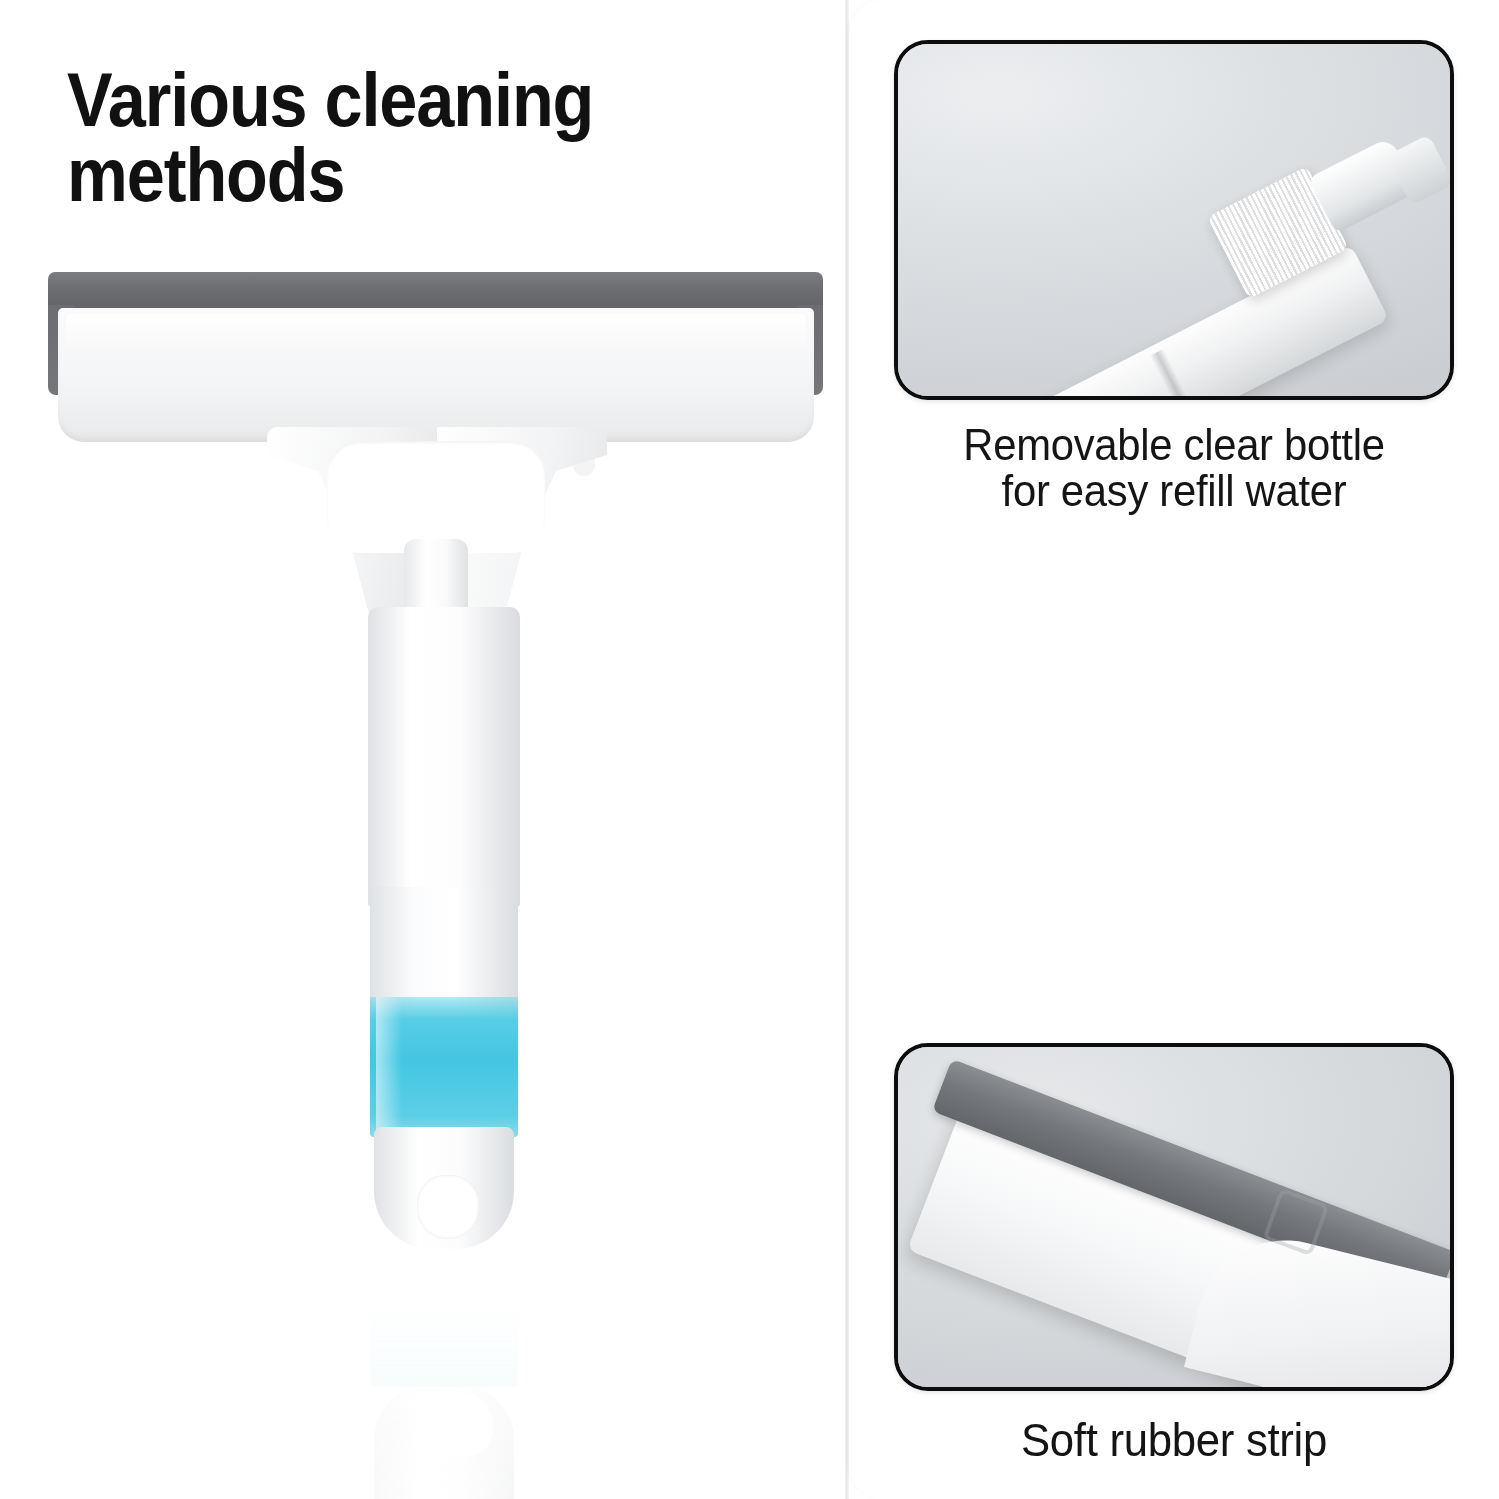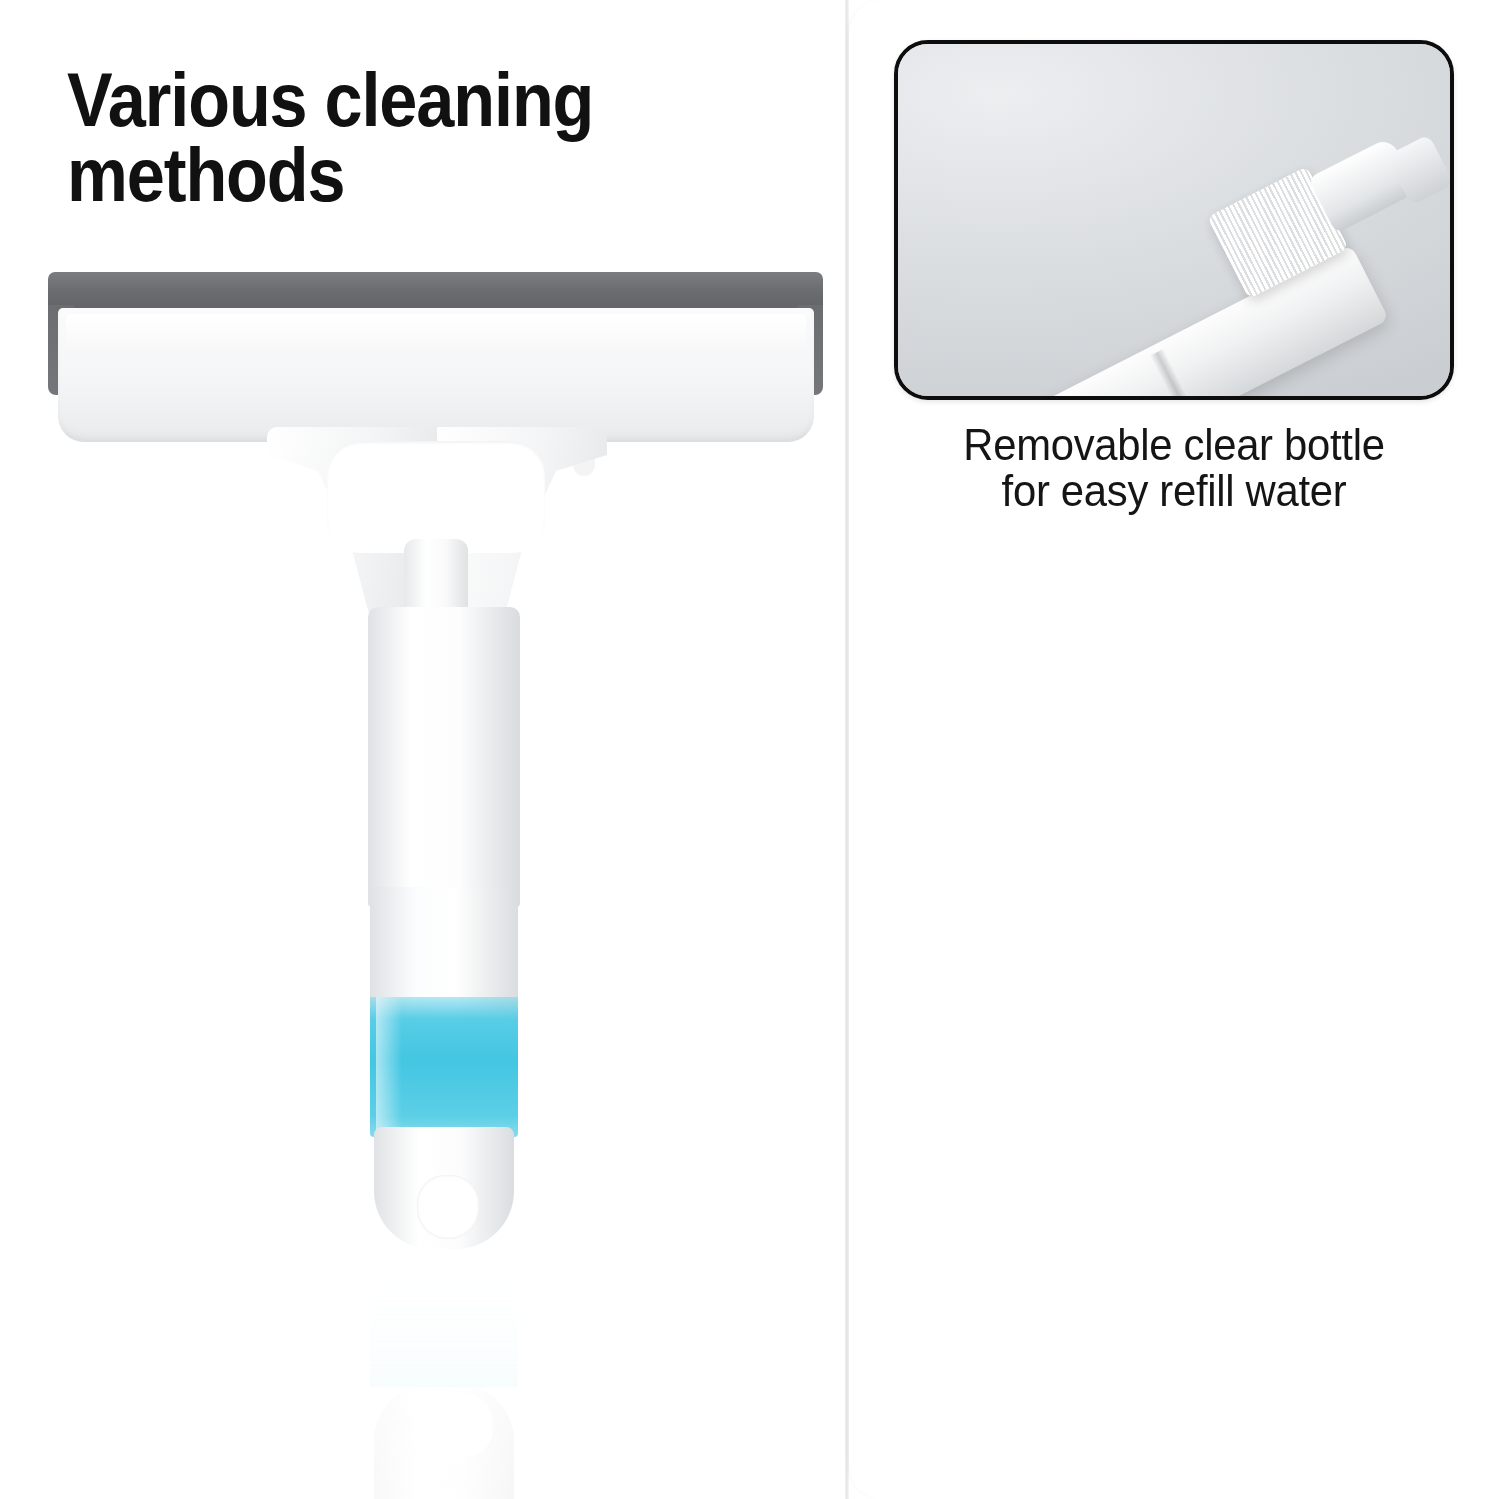--- a/index.html
+++ b/index.html
@@ -496,15 +496,25 @@
         </div>
         <div class="ph1-collar"></div>
         <div class="ph1-tip"></div>
         <div class="ph1-cap"></div>
       </div>
       <div class="caption">Removable clear bottle
 for easy refill water</div>
     </div>
 
 
+    <div class="feature f3">
+      <div class="photo-frame">
+        <div class="ph3-bg"></div>
+        <div class="ph3-blade"></div>
+        <div class="ph3-rubber"></div>
+        <div class="ph3-yoke"></div>
+        <div class="ph3-notch"></div>
+      </div>
+      <div class="caption">Soft rubber strip</div>
+    </div>
 
   </div>
 </div>
 
 </body></html>

